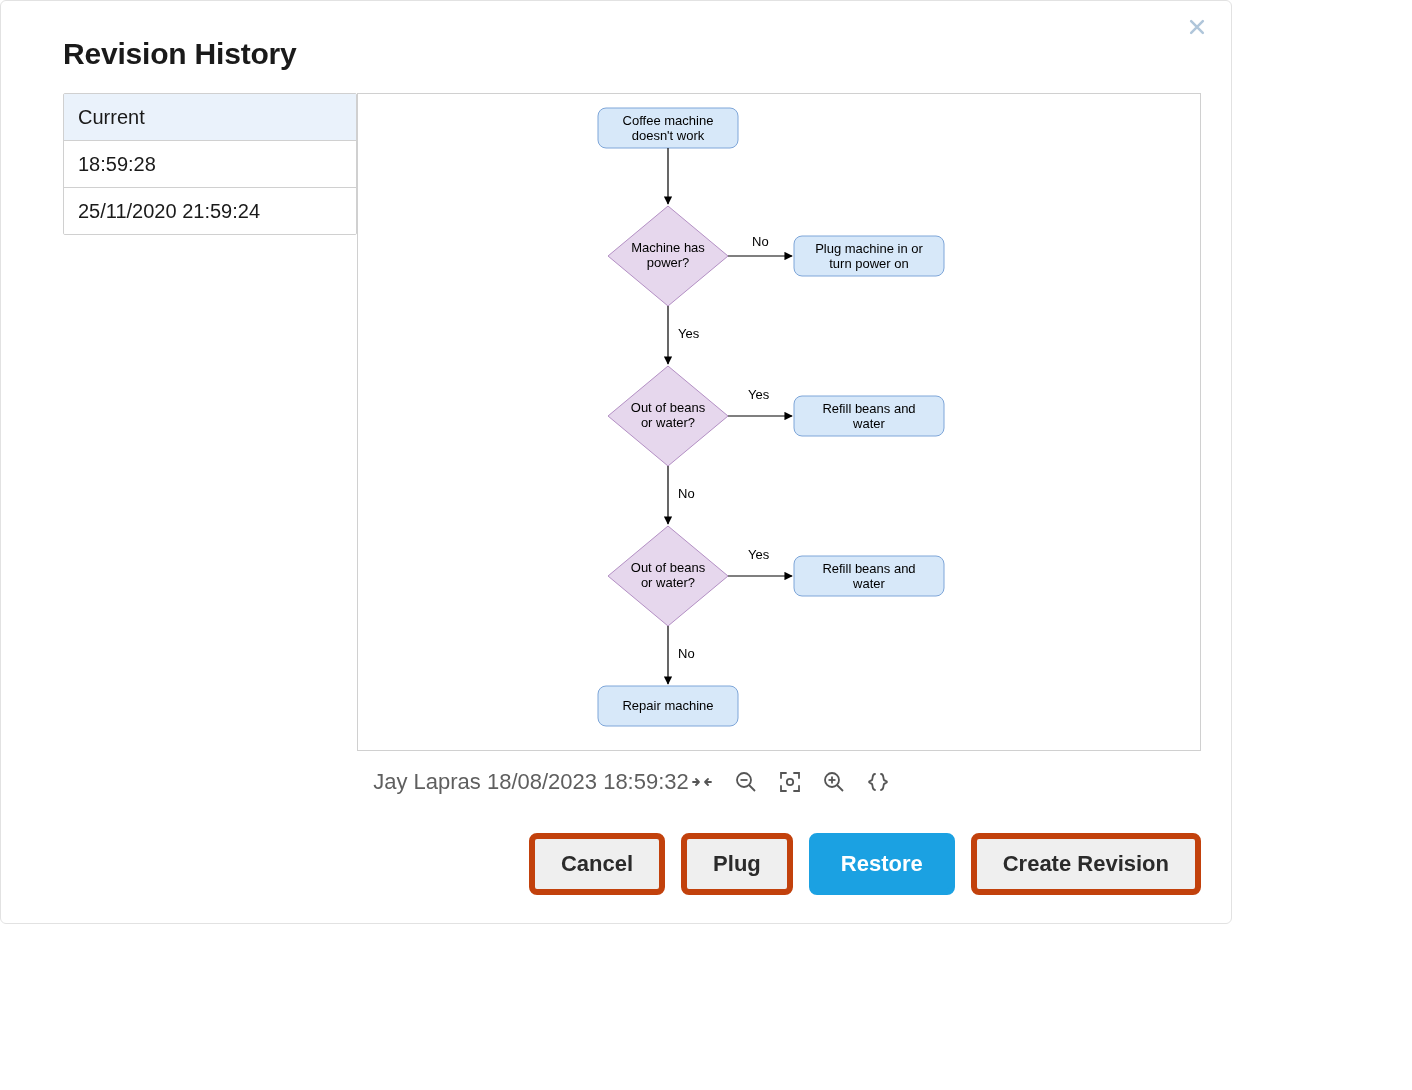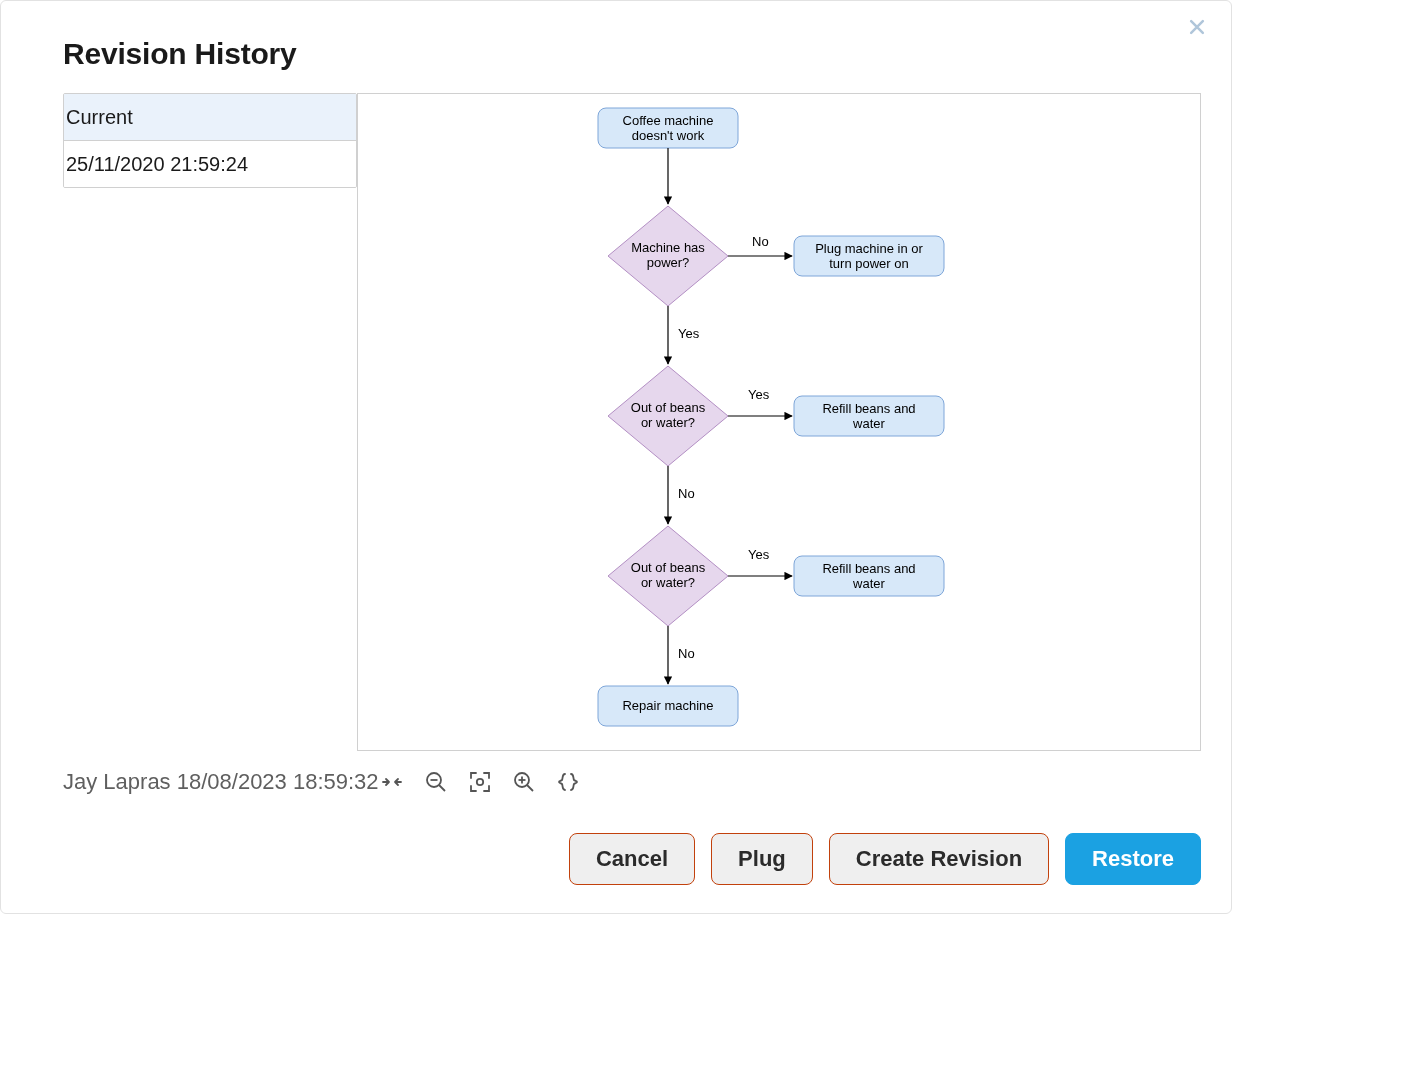--- a/index.html
+++ b/index.html
@@ -53,21 +53,21 @@
     padding-left: 32px;
   }
   .revlist {
     width: 294px;
     border: 1px solid var(--border);
     border-radius: 2px;
     overflow: hidden;
     font-size: 20px;
   }
   .revlist .row {
-    padding: 10px 2px;
+    padding: 10px 14px;
     border-bottom: 1px solid var(--border);
     background: #fff;
     cursor: pointer;
     line-height: 1.3;
   }
   .revlist .row:last-child { border-bottom: none; }
   .revlist .row.selected { background: var(--blue-bg); }
   .preview {
     flex: 1;
     height: 658px;
@@ -75,21 +75,21 @@
     margin-left: 0;
     position: relative;
     background: #fff;
   }
   .preview svg { position: absolute; left: 0; top: 0; }
   .flow-text { font-size: 13px; fill: #000; text-anchor: middle; }
   .edge-text { font-size: 13px; fill: #000; }
   .below {
     display: flex;
     align-items: center;
-    justify-content: flex-start;
+    justify-content: center;
     padding: 18px 0 0 32px;
   }
   .authorline {
     font-size: 22px;
     color: var(--muted);
   }
   .toolbar {
     display: flex;
     gap: 18px;
     align-items: center;
@@ -105,21 +105,21 @@
     display: flex;
     justify-content: flex-end;
     gap: 16px;
     margin-top: 38px;
   }
   .btn {
     font-size: 22px;
     font-weight: 600;
     padding: 12px 26px;
     border-radius: 8px;
-    border: 1px solid #c2410c;
+    border: 6px solid #c2410c;
     background: #efefef;
     color: #2b2b2b;
     cursor: pointer;
   }
   .btn.primary {
     background: var(--primary);
     border-color: var(--primary);
     color: #fff;
   }
 </style>
@@ -133,20 +133,21 @@
       <path d="M5 5 L19 19 M19 5 L5 19" stroke="currentColor" stroke-width="3" stroke-linecap="round" fill="none"></path>
     </svg>
   </div>
 
   <h1 class="title">Revision History</h1>
 
   <div class="body">
 
     <div class="revlist">
       <div class="row selected">Current</div>
+      <div class="row">18:59:28</div>
       <div class="row">25/11/2020 21:59:24</div>
     </div>
 
     <div class="preview">
       <svg width="840" height="656" viewBox="0 0 840 656">
         <defs>
           <marker id="arrow" viewBox="0 0 10 10" refX="9" refY="5" markerWidth="7" markerHeight="7" orient="auto-start-reverse">
             <path d="M 0 0 L 10 5 L 0 10 z" fill="#000"></path>
           </marker>
         </defs>
@@ -256,17 +257,17 @@
           <path d="M9 4 C6 4 7 8 6 10 C5 11 3 11 3 12 C3 13 5 13 6 14 C7 16 6 20 9 20" stroke="#555" stroke-width="1.8" fill="none" stroke-linecap="round"></path>
           <path d="M15 4 C18 4 17 8 18 10 C19 11 21 11 21 12 C21 13 19 13 18 14 C17 16 18 20 15 20" stroke="#555" stroke-width="1.8" fill="none" stroke-linecap="round"></path>
         </svg>
       </div>
     </div>
   </div>
 
   <div class="buttons">
     <button class="btn">Cancel</button>
     <button class="btn">Plug</button>
+    <button class="btn primary">Restore</button>
     <button class="btn">Create Revision</button>
-    <button class="btn primary">Restore</button>
   </div>
 
 </div>
 
 </body></html>

